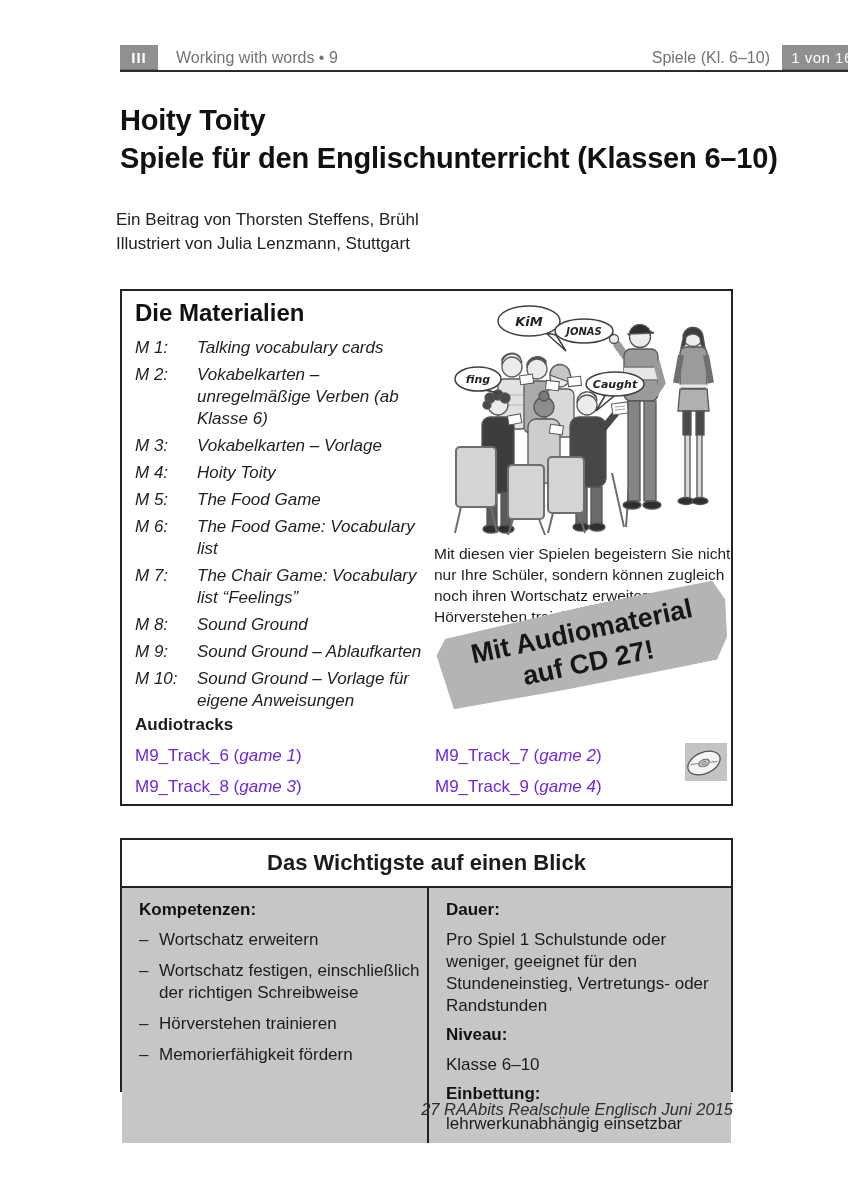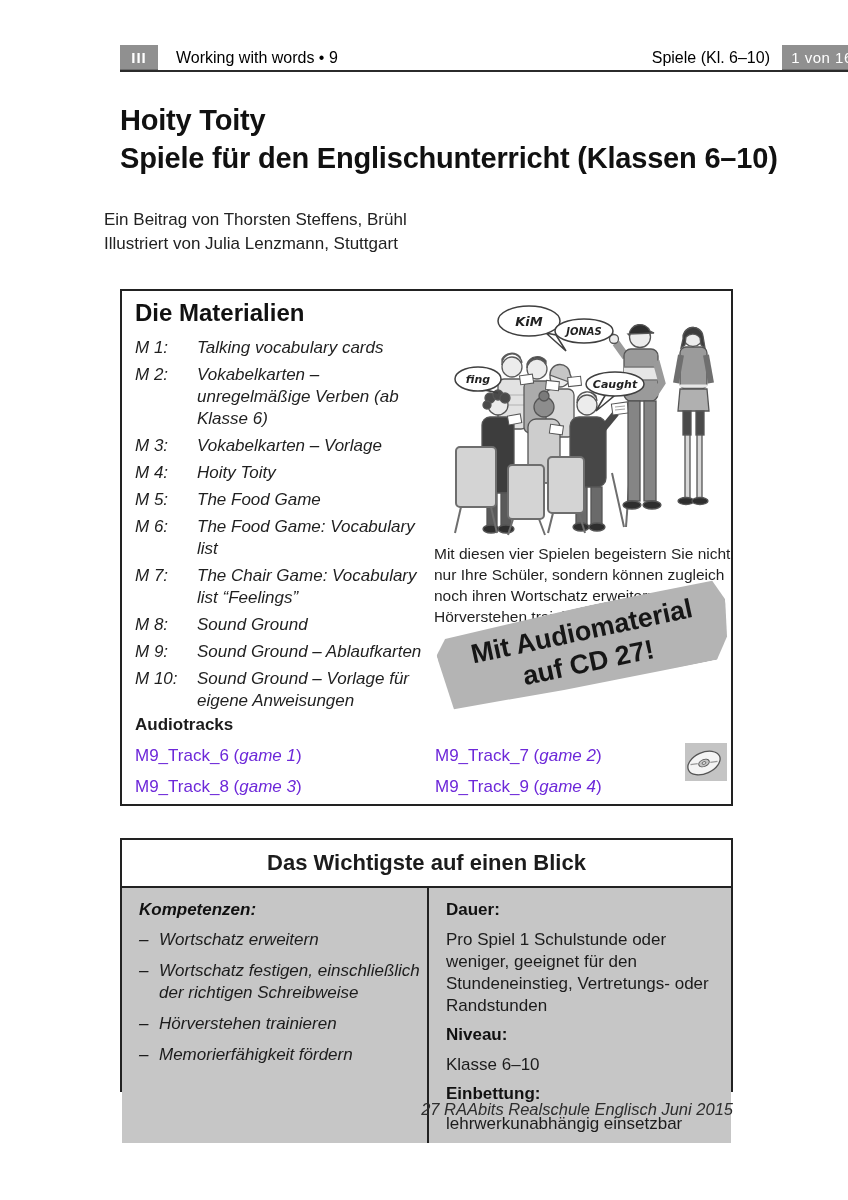--- a/index.html
+++ b/index.html
@@ -14,27 +14,27 @@
   
   .hdr { position:absolute; left:120px; top:45px; width:742px; height:27px;padding-left:10px; }
   .hdr-line { position:absolute; left:0; right:0; bottom:0; height:2px; background:#2b2b2b; }
   .hdr-badge {
     position:absolute; top:0; height:27px; background:#909090; color:#fff;
     display:flex; align-items:center; justify-content:center;
     font-size:15px; font-weight:bold; border-bottom:3px solid #6e6e6e;
   }
   .hdr-badge.sec { left:0; width:38px; letter-spacing:1px; }
   .hdr-badge.pg  { right:0; width:80px; font-weight:normal; letter-spacing:.5px; }
-  .hdr-label { position:absolute; bottom:5px; font-size:16px; color:#000000; }
+  .hdr-label { position:absolute; bottom:5px; font-size:16px; color:#737373; }
   .hdr-label.l { left:56px; }
   .hdr-label.r { right:92px; }
 
   
   .title { position:absolute; left:120px; top:101px; font-size:29px; line-height:38px; font-weight:bold; color:#111; letter-spacing:-.2px; }
-  .byline { position:absolute; left:104px; top:208px; font-size:17px; line-height:24px; color:#222; }
+  .byline { position:absolute; left:116px; top:208px; font-size:17px; line-height:24px; color:#222; }
 
   
   .mat { position:absolute; left:120px; top:289px; width:613px; height:517px; border:2px solid #222; background:#fff; }
   .mat-head { position:absolute; left:13px; top:8px; font-size:24px; font-weight:bold; color:#111; }
   .mat-list { position:absolute; left:13px; top:46px; width:300px;font-style:italic; }
   .m-item { display:flex; font-size:17px; line-height:22px; margin-bottom:5px; color:#1f1f1f; }
   .m-label { width:46px; flex:0 0 46px; }
   .m-text { flex:1;margin-left:16px; }
 
   .illus { position:absolute; left:312px; top:4px; width:293px; height:242px; }
@@ -56,21 +56,21 @@
   .tr0 { left:13px;  top:455px; } .tr1 { left:313px; top:455px; }
   .tr2 { left:13px;  top:486px; } .tr3 { left:313px; top:486px; }
 
   .cd-icon { position:absolute; left:561px; top:452px; width:44px; height:42px; }
 
   
   .ov { position:absolute; left:120px; top:838px; width:613px; height:254px; border:2px solid #222; background:#fff; display:flex; flex-direction:column; }
   .ov-header { height:48px; flex:0 0 48px; display:flex; align-items:center; justify-content:center;
                font-size:22px; font-weight:bold; border-bottom:2px solid #222; background:#fff; }
   .ov-body { flex:1; display:flex; background:#c6c6c6; }
-  .ov-left { width:307px; flex:0 0 307px; border-right:2px solid #222; padding:12px 0 0 17px;font-style:italic; }
+  .ov-left { width:307px; flex:0 0 307px; border-right:2px solid #222; padding:12px 0 0 17px; }
   .ov-right { flex:1; padding:12px 12px 0 17px; }
   .ov-h { font-size:17px; font-weight:bold; margin-bottom:9px; color:#111; }
   .k-item { display:flex; font-size:17px; line-height:22px; margin-bottom:9px; }
   .k-bullet { width:20px; flex:0 0 20px; }
   .ov-p { font-size:17px; line-height:22px; margin-bottom:8px; color:#1c1c1c; }
 
   
   .footer { position:absolute; right:115px; top:1100px; font-size:16.5px; font-style:italic; color:#2d2d2d; }
 </style>
 </head>

